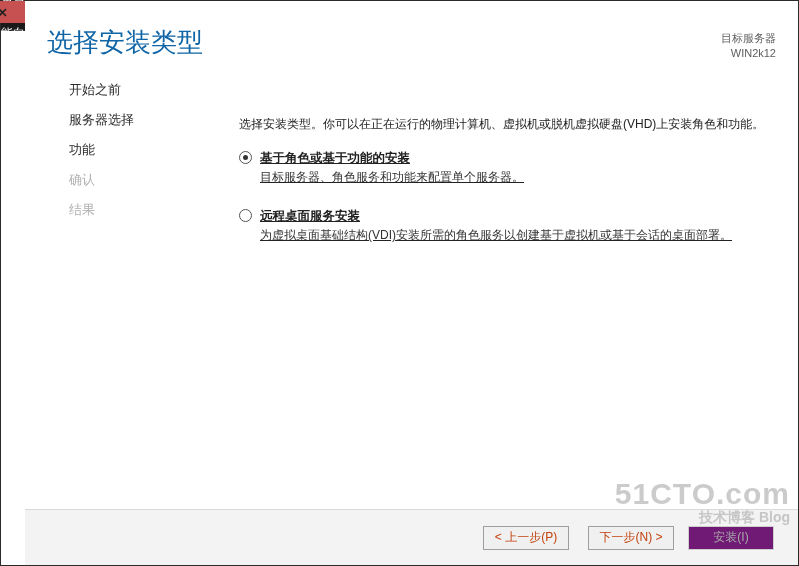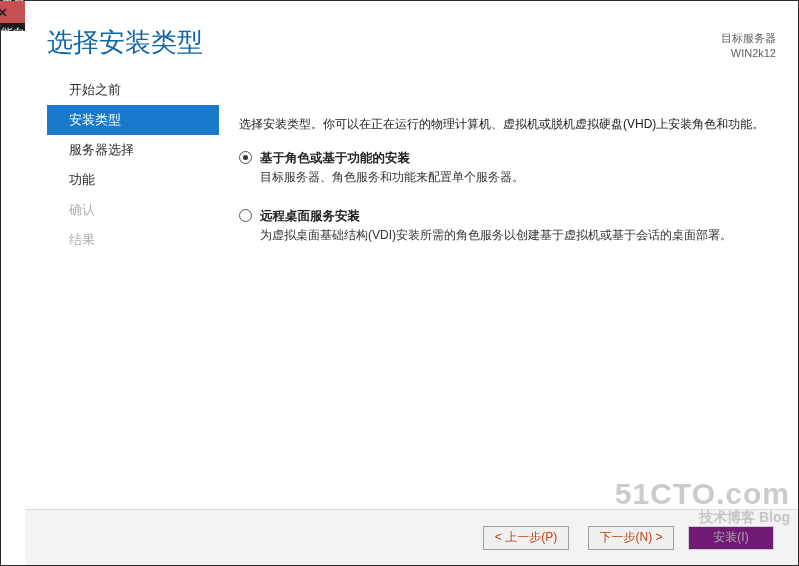--- a/index.html
+++ b/index.html
@@ -106,20 +106,21 @@
   }
   .intro {
     margin-bottom: 16px;
     line-height: 1.5;
   }
   .option {
     display: flex;
     align-items: flex-start;
     margin-bottom: 20px;
     line-height: 1.55;
+    text-decoration: underline;
   }
   .radio {
     width: 13px; height: 13px; border: 1px solid #555;
     border-radius: 50%; margin-top: 2px; margin-right: 8px;
     display: inline-flex; align-items: center; justify-content: center;
     flex-shrink: 0;
     background: #fff;
   }
   .radio.checked::after {
     content: ""; width: 5px; height: 5px; border-radius: 50%; background: #333;
@@ -205,21 +206,20 @@
       <div class="server-info">
         <div>目标服务器</div>
         <div>WIN2k12</div>
       </div>
     </div>
 
     <div class="body-row">
 
       <div class="nav">
         <div class="nav-item">开始之前</div>
-        <div class="nav-item selected">安装类型</div>
         <div class="nav-item">服务器选择</div>
         <div class="nav-item">功能</div>
         <div class="nav-item disabled">确认</div>
         <div class="nav-item disabled">结果</div>
       </div>
 
       <div class="content">
         <div class="intro">选择安装类型。你可以在正在运行的物理计算机、虚拟机或脱机虚拟硬盘(VHD)上安装角色和功能。</div>
 
         <div class="option">

